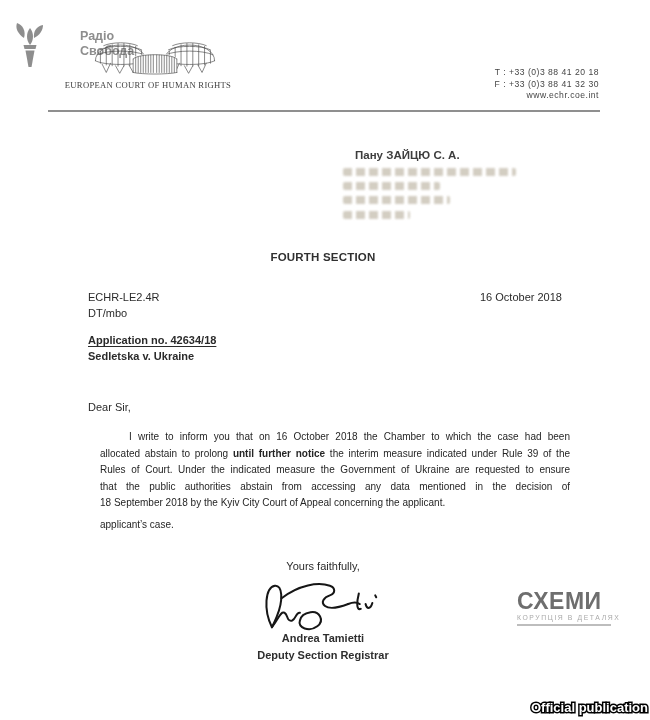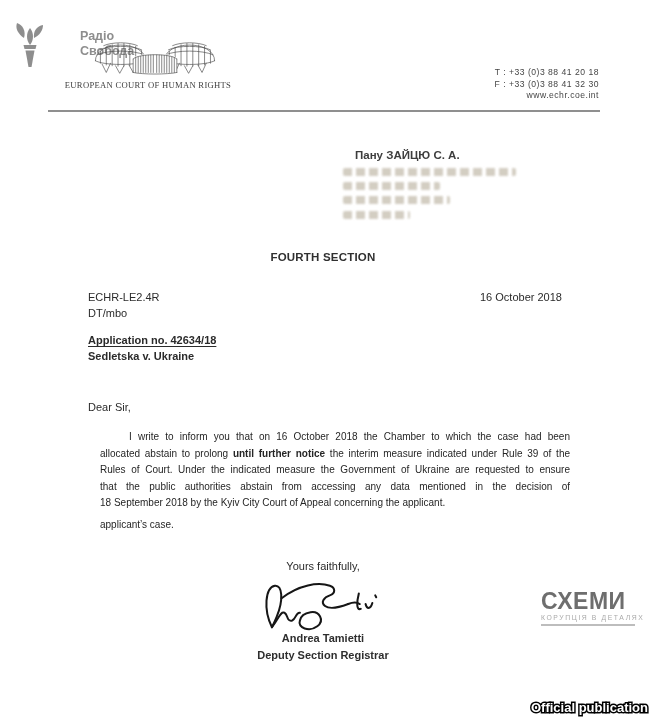--- a/index.html
+++ b/index.html
@@ -47,21 +47,21 @@
   .indent{text-indent:29px;}
   .bold{font-weight:bold;}
 
   .closing{left:88px;top:560px;width:470px;text-align:center;font-size:11px;}
   .signature{left:256px;top:577px;}
   .signer{left:88px;width:470px;text-align:center;font-size:11px;color:#2e2e2e;}
   .signer-name{top:632px;font-weight:bold;}
   .signer-title{top:649px;font-weight:bold;}
 
   
-  .schemes{left:517px;top:589px;width:94px;text-align:left;margin-left:24px;}
+  .schemes{left:517px;top:589px;width:94px;text-align:left;}
   .schemes-word{font-size:23px;font-weight:bold;letter-spacing:0.5px;color:#6e6e6e;line-height:24px;}
   .schemes-tag{margin-top:1px;font-size:6.8px;letter-spacing:1.6px;color:#a9a9a9;white-space:nowrap;}
   .schemes-rule{margin-top:3px;width:94px;height:1.5px;background:#bdbdbd;}
   .official{right:0px;bottom:2px;}
 </style>
 </head>
 <body>
 
 <div class="abs rfe-logo">
   <svg width="40" height="46" viewBox="0 0 40 46">

